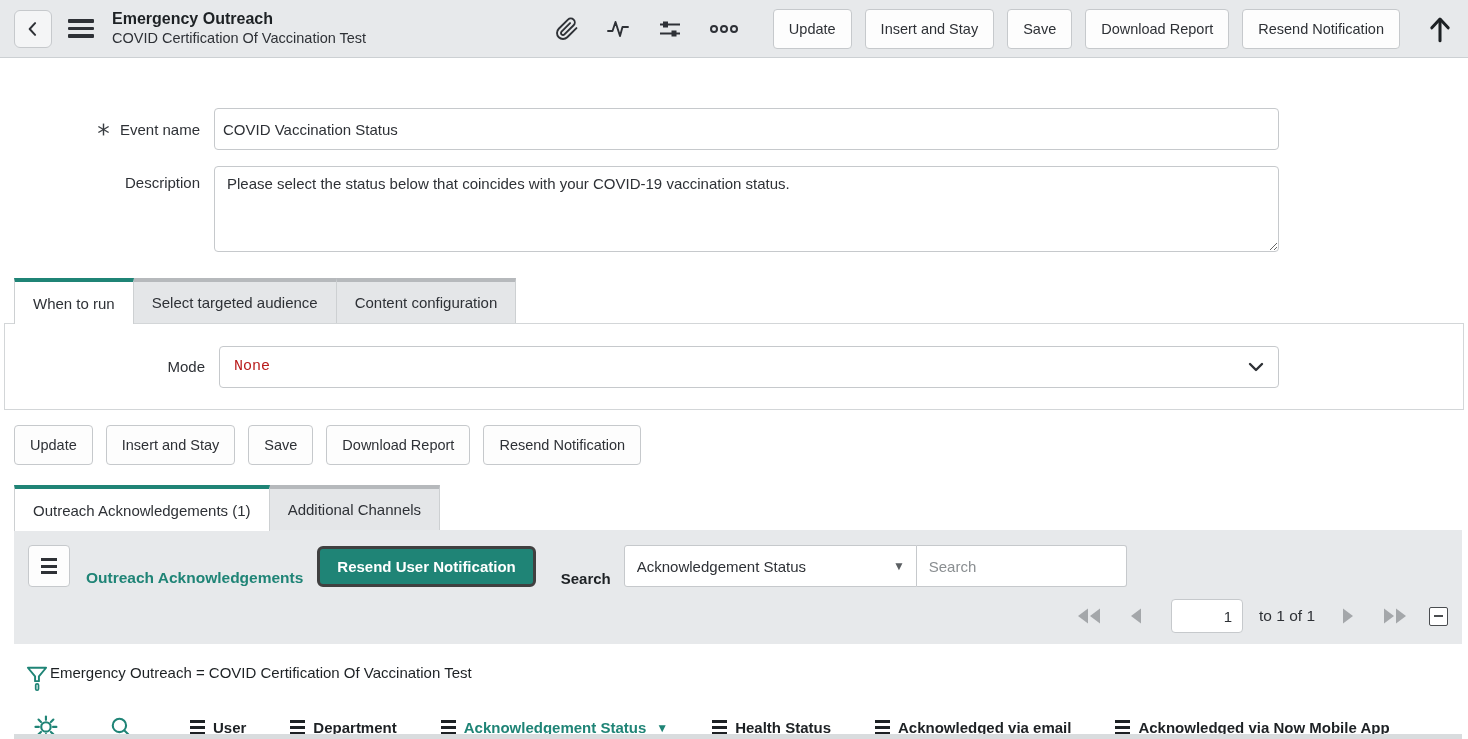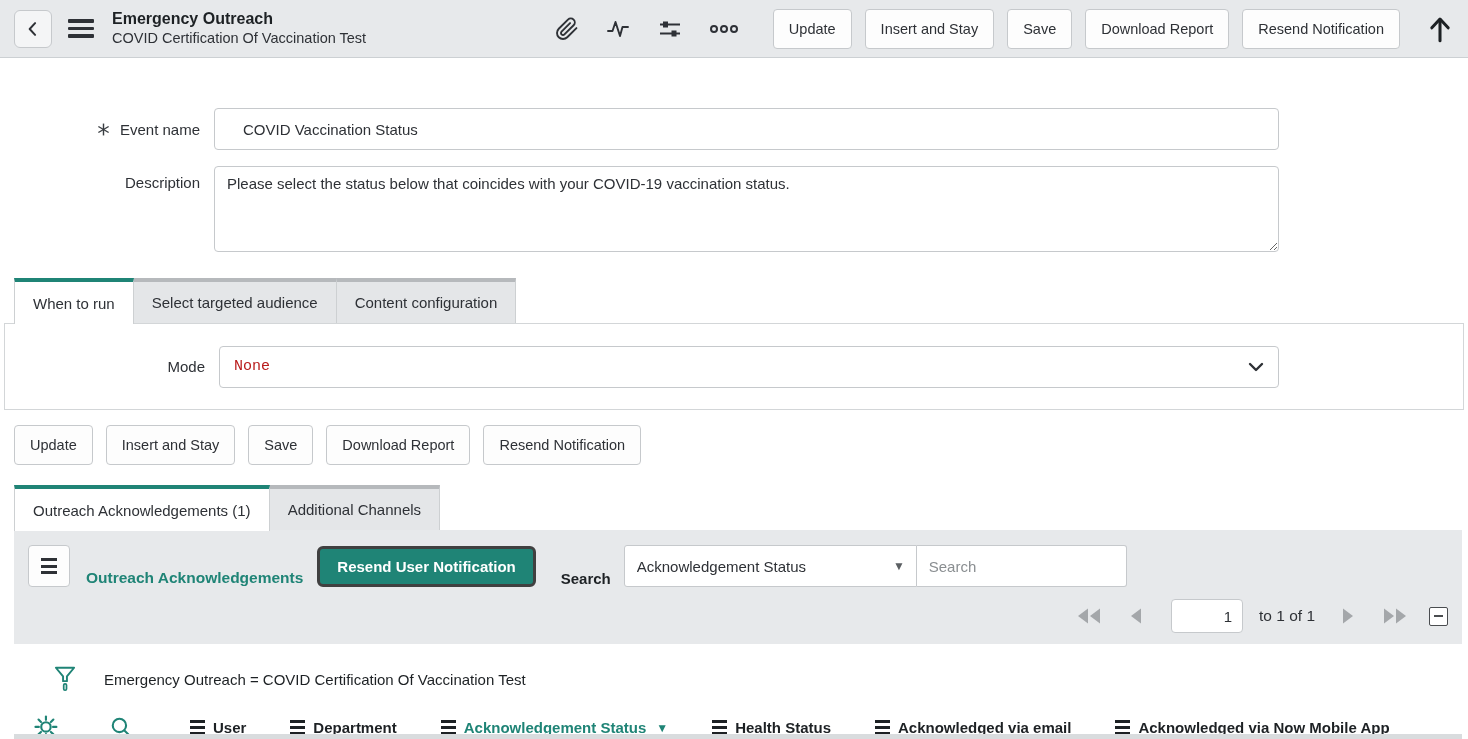--- a/index.html
+++ b/index.html
@@ -42,21 +42,21 @@
   .field-row { display:flex; align-items:center; margin-bottom:16px; }
   .field-row.top { align-items:flex-start; }
   .label-cell {
     width:200px; flex:0 0 auto; display:flex; justify-content:flex-end;
     align-items:center; gap:9px; padding-right:0; font-size:15px; color:#2e3136;
   }
   .field-row.top .label-cell { padding-top:8px; }
   .input-cell { margin-left:14px; }
   .text-input {
     width:1065px; height:42px; border:1px solid #c6c9cc; border-radius:4px;
-    padding:0 28px; font-size:15px; color:#2e3136; background:#fff;
+    padding:0 8px; font-size:15px; color:#2e3136; background:#fff;
     font-family:"Liberation Sans", sans-serif;
   }
   .textarea-input {
     width:1065px; height:86px; border:1px solid #c6c9cc; border-radius:4px;
     padding:8px 12px; font-size:15px; color:#2e3136; resize:vertical;
     font-family:"Liberation Sans", sans-serif;
   }
 
   
   .tabs { display:flex; padding-left:14px; position:relative; z-index:2; margin-top:23px; }
@@ -125,21 +125,21 @@
     text-align:right; padding:0 10px; font-size:15px; color:#2e3136; background:#fff;
     margin-left:16px; font-family:"Liberation Sans", sans-serif;
   }
   .page-info { font-size:15.5px; color:#2e3136; margin:0 14px 0 6px; white-space:nowrap; }
   .collapse-box {
     width:19px; height:19px; border:1.5px solid #4a4d50; border-radius:2px; background:#fff;
     display:flex; align-items:center; justify-content:center; cursor:pointer; margin-left:10px;
   }
   .collapse-box span { display:block; width:9px; height:2px; background:#4a4d50; }
 
-  .filter-row { display:flex; align-items:center; padding:20px 0 8px 52px; gap:26px; }
+  .filter-row { display:flex; align-items:flex-start; padding:20px 0 8px 24px; }
   .filter-text { font-size:15px; color:#1d2124; }
 
   .cols-row { display:flex; align-items:center; padding:12px 0 12px 33px; }
   .gear-wrap { cursor:pointer; }
   .search-col-wrap { margin-left:49px; cursor:pointer; }
   .col-cells { display:flex; align-items:center; margin-left:56px; gap:44px; }
   .col-cell { display:flex; align-items:center; gap:8px; font-weight:bold; font-size:15px; color:#1d2124; cursor:pointer; white-space:nowrap; }
   .col-bars { width:15px; display:flex; flex-direction:column; gap:3px; }
   .col-bars span { height:3px; background:#1d2124; }
   .col-cell.sorted { color:#1f8476; }

